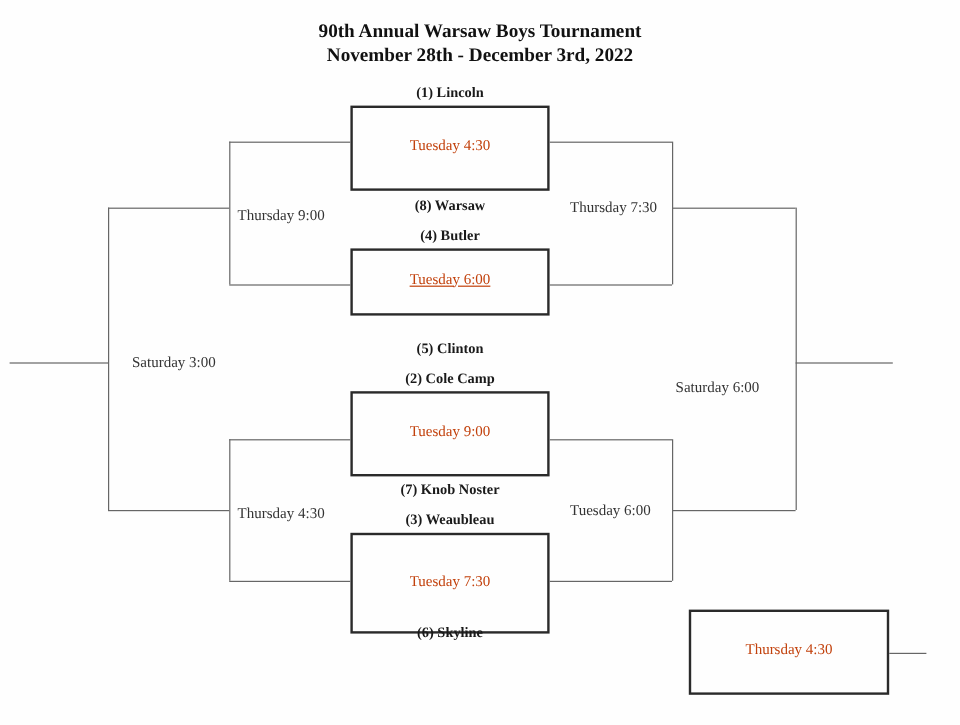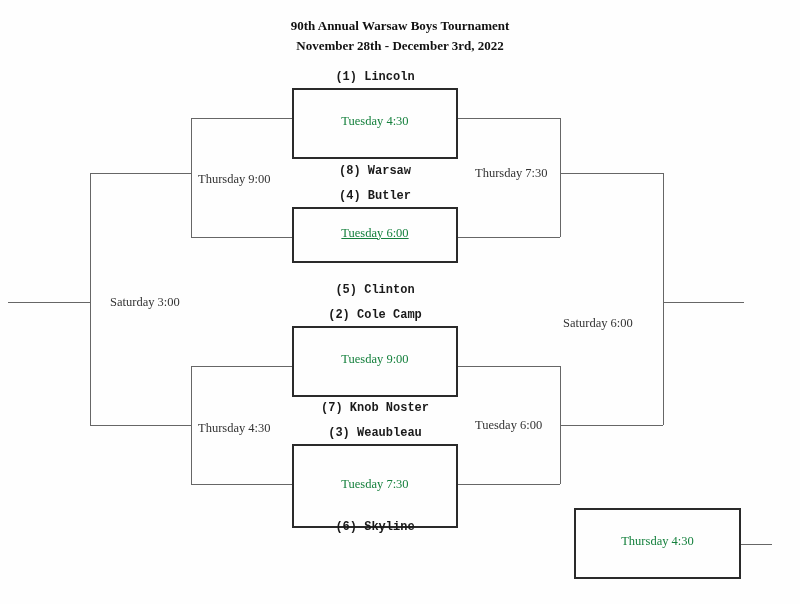--- a/index.html
+++ b/index.html
@@ -1,23 +1,23 @@
 <!DOCTYPE html>
 <html><head>
 <meta charset="utf-8">
 <style>
   html, body { margin:0; padding:0; background:#fefefe; }
   body { width:800px; height:604px; position:relative; overflow:hidden;
          font-family:"Liberation Serif", "DejaVu Serif", serif; color:#222; }
   .title { position:absolute; left:0; width:800px; text-align:center;
-           font-weight:bold; font-size:13px; color:#111; }
+           font-weight:bold; font-size:16px; color:#111; }
   .seed { position:absolute; width:200px; text-align:center; font-weight:bold;
-          font-size:12px; color:#1a1a1a;font-family:Liberation Mono, monospace; }
+          font-size:12px; color:#1a1a1a; }
   .box { position:absolute; border:2px solid #2a2a2a; box-sizing:border-box; background:#fefefe;
-         display:flex; align-items:center; justify-content:center; font-size:12.5px; color:#15803d; }
+         display:flex; align-items:center; justify-content:center; font-size:12.5px; color:#c2410c; }
   .box span { margin-top:-4px; }
   .lbl { position:absolute; font-size:12.5px; color:#333; white-space:nowrap; }
   .h { position:absolute; height:0; border-top:1.3px solid #666; }
   .v { position:absolute; width:0; border-left:1.3px solid #666; }
 </style>
 </head>
 <body>
 
 <div class="title" style="top:18px;">90th Annual Warsaw Boys Tournament</div>
 <div class="title" style="top:38px;">November 28th - December 3rd, 2022</div>

